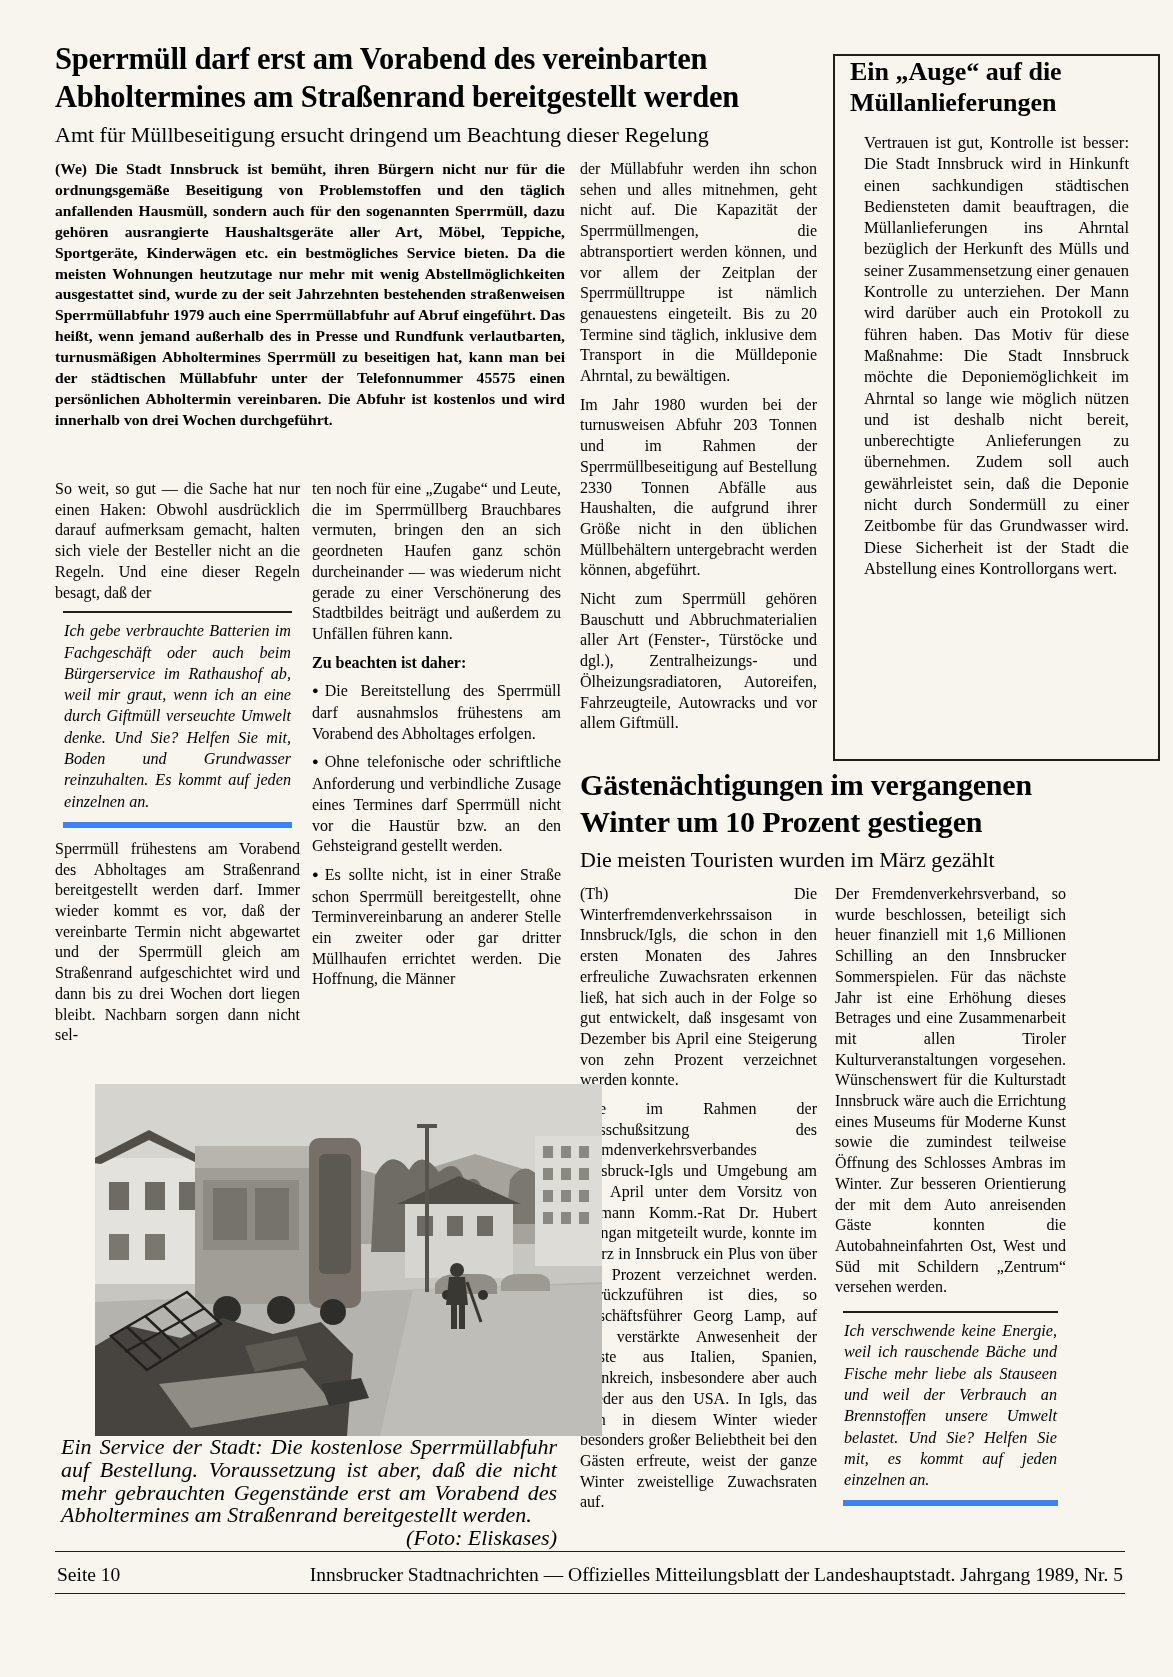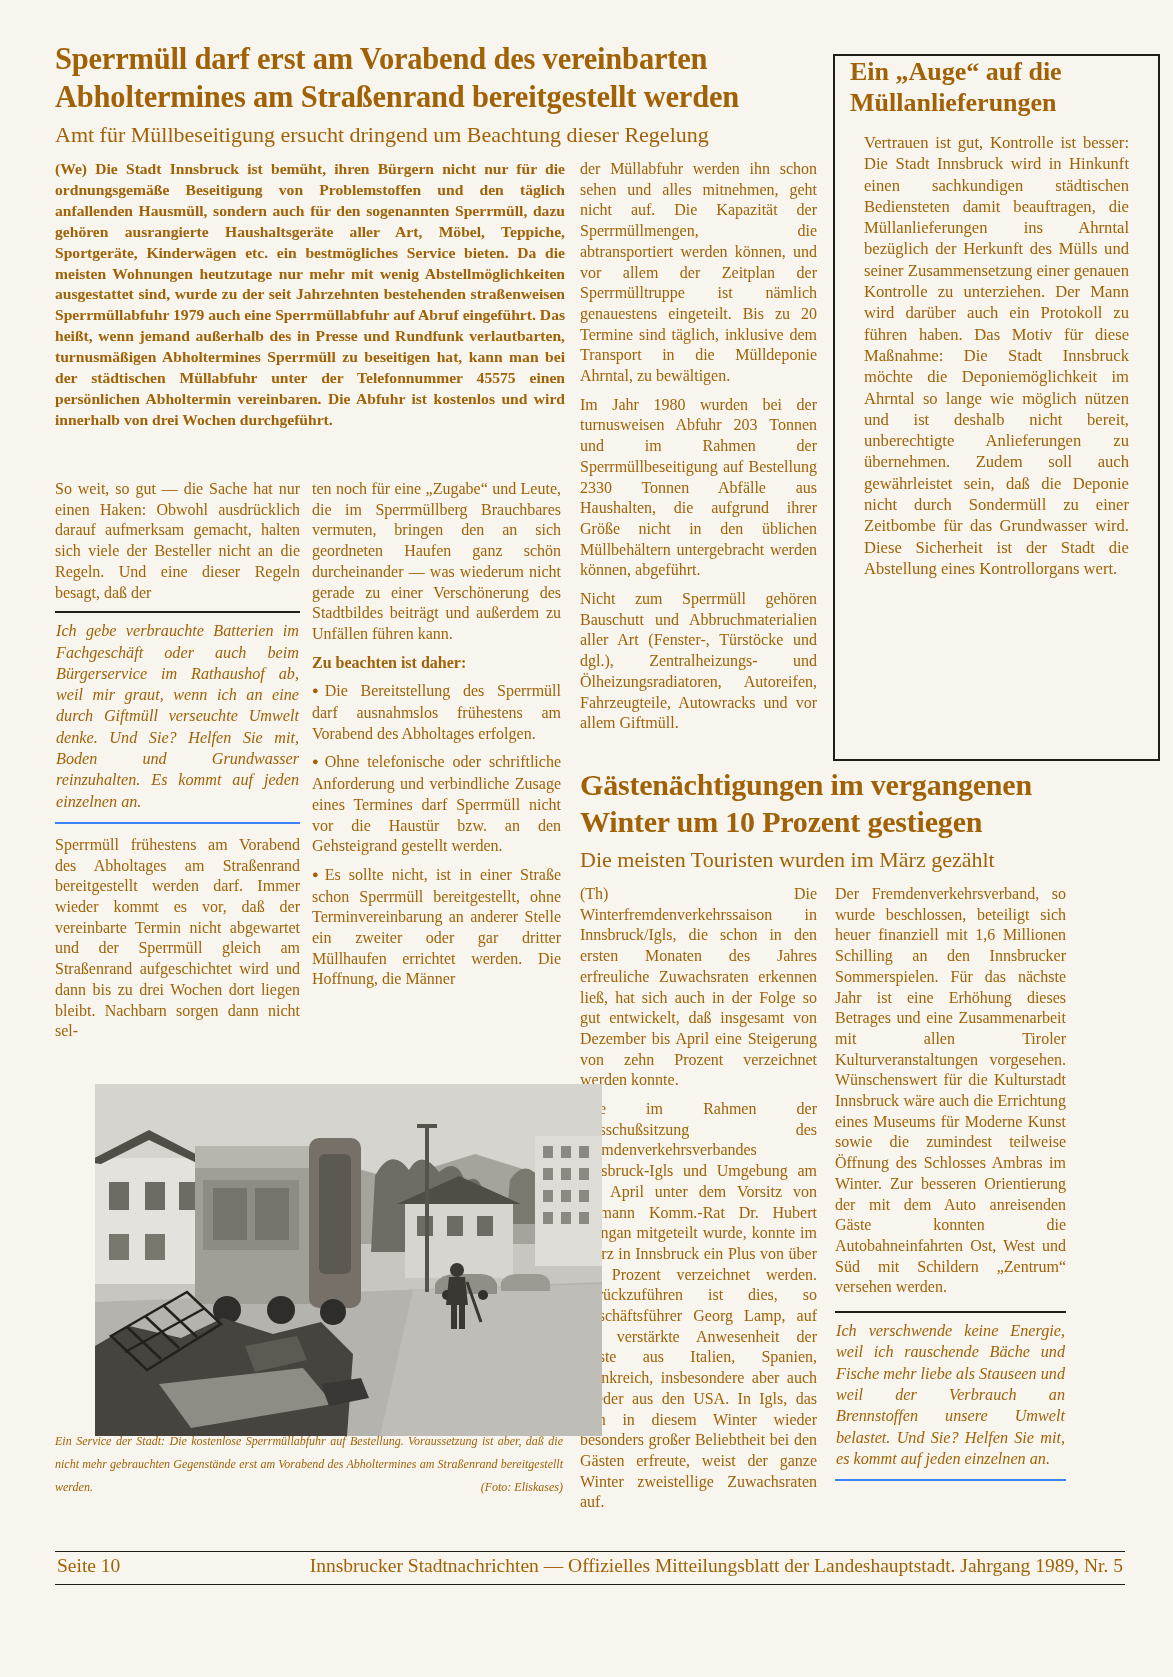--- a/index.html
+++ b/index.html
@@ -1,39 +1,39 @@
 <!DOCTYPE html>
 <html lang="de"><head>
 <meta charset="utf-8">
 <style>
   html,body{margin:0;padding:0}
   body{background:#d8d6d1}
   .page{position:relative;width:1173px;height:1677px;margin:0 auto;background:#f7f5ee;
-        color:#a16207;font-family:"Liberation Serif","DejaVu Serif",serif;overflow:hidden}
+        color:#000000;font-family:"Liberation Serif","DejaVu Serif",serif;overflow:hidden}
   .abs{position:absolute}
   p{margin:0 0 8px}
   .jtext{text-align:justify;hyphens:auto}
   .b{font-weight:400}
 
   
   .a1-head{left:55px;top:40px;width:762px}
   .a1-headline{font-weight:700;font-size:30.5px;line-height:38px;letter-spacing:-0.2px}
   .a1-subhead{font-size:22px;line-height:26px;margin-top:6px}
 
   
   .lead-block{left:55px;top:159px;width:510px}
   .lead-block p{font-weight:700;font-size:15.6px;line-height:20.9px;margin:0}
 
   
   .colbase p{font-size:16px;line-height:20.7px}
   .c1{left:55px;top:479px;width:245px;background:#f7f5ee}
   .c2{left:312px;top:479px;width:249px;background:#f7f5ee}
   .c3{left:580px;top:159px;width:237px}
 
-  .quote-box{border-top:2px solid #211d17;border-bottom:2px solid #3b82f6;padding:8px 1px 9px;margin:3px 0 11px}
+  .quote-box{border-top:2px solid #211d17;border-bottom:6px solid #3b82f6;padding:8px 1px 9px;margin:3px 8px 11px}
   .quote-box p{font-style:italic;font-size:16.2px;line-height:21.3px;margin:0}
 
   .list-head{font-weight:700;}
   .bullet{font-weight:400}
   .bullet .dot{display:inline-block;font-size:11px;transform:translateY(-2px);margin-right:6px}
 
   
   .sidebar{left:833px;top:54px;width:293px;min-height:691px;border:2px solid #211d17;
            padding:0 15px 12px;background:#f7f5ee}
   .sidebar .st{font-weight:700;font-size:26px;line-height:31px}
@@ -46,26 +46,26 @@
   .a2-subhead{font-size:22px;margin-top:7px}
 
   .cA{left:580px;top:884px;width:237px;background:#f7f5ee}
   .cB{left:835px;top:884px;width:231px;background:#f7f5ee}
   .q2{margin-top:13px}
 
   
   .photo{left:55px;top:1068px;width:507px;height:352px;background:#b9b7b1}
   .photo svg{display:block;width:507px;height:352px}
   .caption{left:55px;top:1430px;width:508px}
-  .caption .cap{font-style:italic;font-size:12px;line-height:22.8px;margin:0}
+  .caption .cap{font-style:italic;font-size:22px;line-height:22.8px;margin:6px}
   .caption .credit{float:right;font-style:italic}
 
   
   .footer{left:55px;top:1551px;width:1066px;border-top:1.5px solid #211d17;border-bottom:1.5px solid #211d17;
-          padding:2px 2px 6px;display:flex;justify-content:space-between;font-size:19.5px;line-height:24px}
+          padding:11px 2px 6px;display:flex;justify-content:space-between;font-size:19.5px;line-height:24px}
 </style>
 </head>
 <body>
 
 <div class="page">
 
   <header class="abs a1-head">
     <div class="a1-headline">Sperrmüll darf erst am Vorabend des vereinbarten</div>
     <div class="a1-headline">Abholtermines am Straßenrand bereitgestellt werden</div>
     <div class="a1-subhead">Amt für Müllbeseitigung ersucht dringend um Beachtung dieser Regelung</div>

